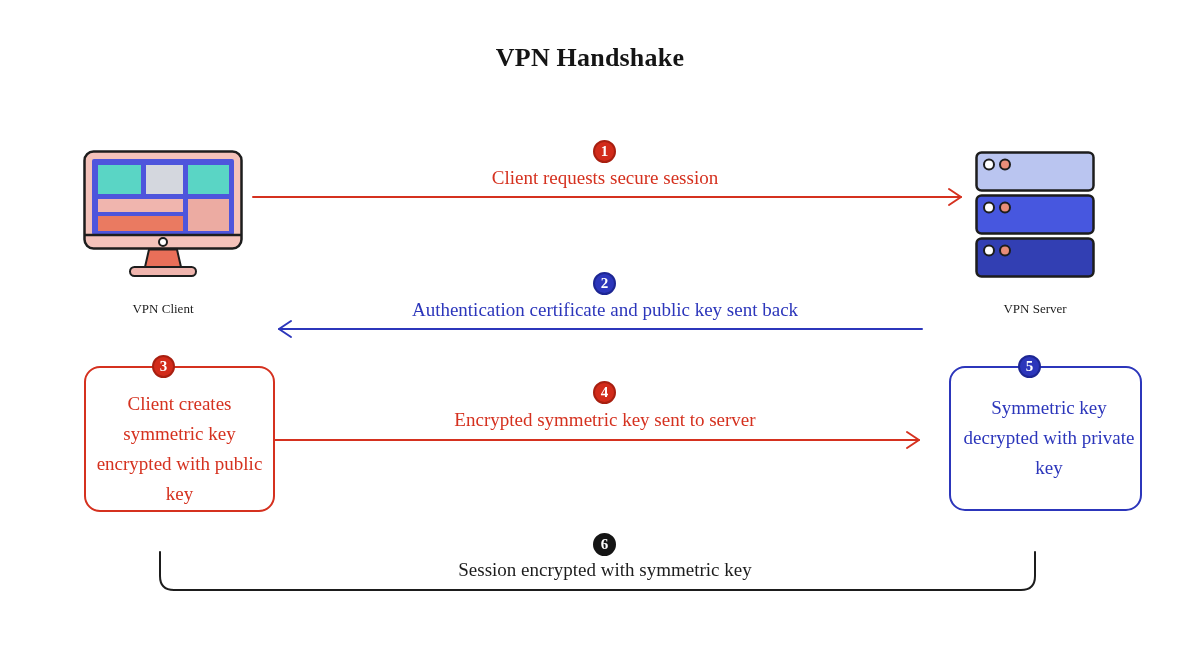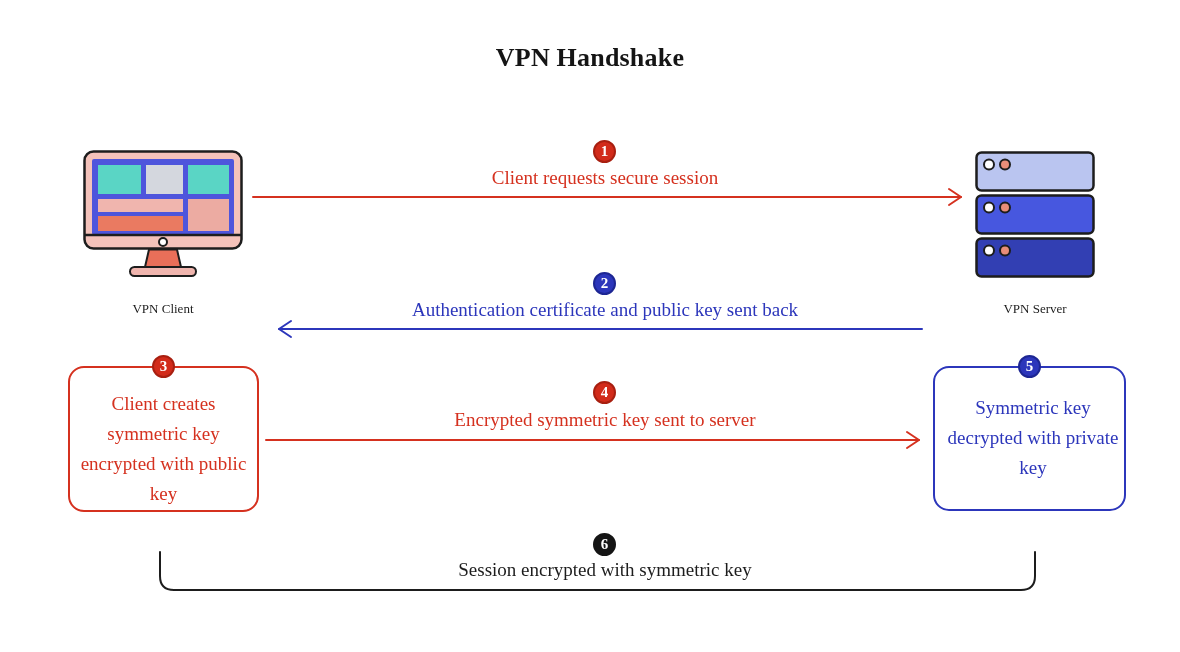--- a/index.html
+++ b/index.html
@@ -37,21 +37,21 @@
   }
   .red-text{color:#d5311f;}
   .blue-text{color:#2c36bb;}
   .black-text{color:#1d1d1d;text-align:center;}
   .t1{top:167px;}
   .t2{top:299px;}
   .t4{top:409px;}
   .t6{top:559px;}
   .stepbox{
     position:absolute;box-sizing:border-box;border-radius:16px;background:#ffffff;
-    text-align:center;font-size:19px;line-height:30px;z-index:2;
+    text-align:center;font-size:19px;line-height:30px;z-index:2;margin-left:16px;
   }
   .box3{
     left:68px;top:366px;width:191px;height:146px;
     border:2px solid #d5311f;color:#d5311f;padding:21px 8px 0 8px;
   }
   .box5{
     left:933px;top:366px;width:193px;height:145px;
     border:2px solid #2c36bb;color:#2c36bb;padding:25px 1px 0 8px;
   }
 </style>

